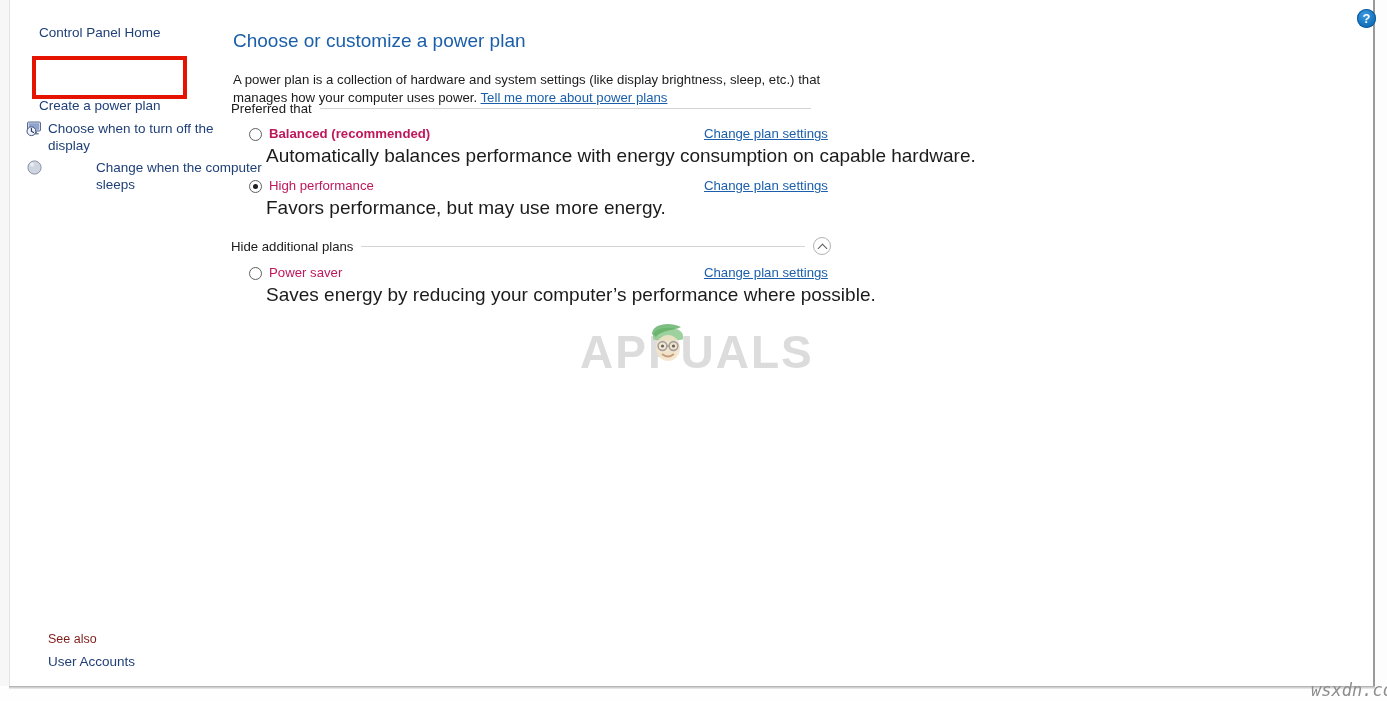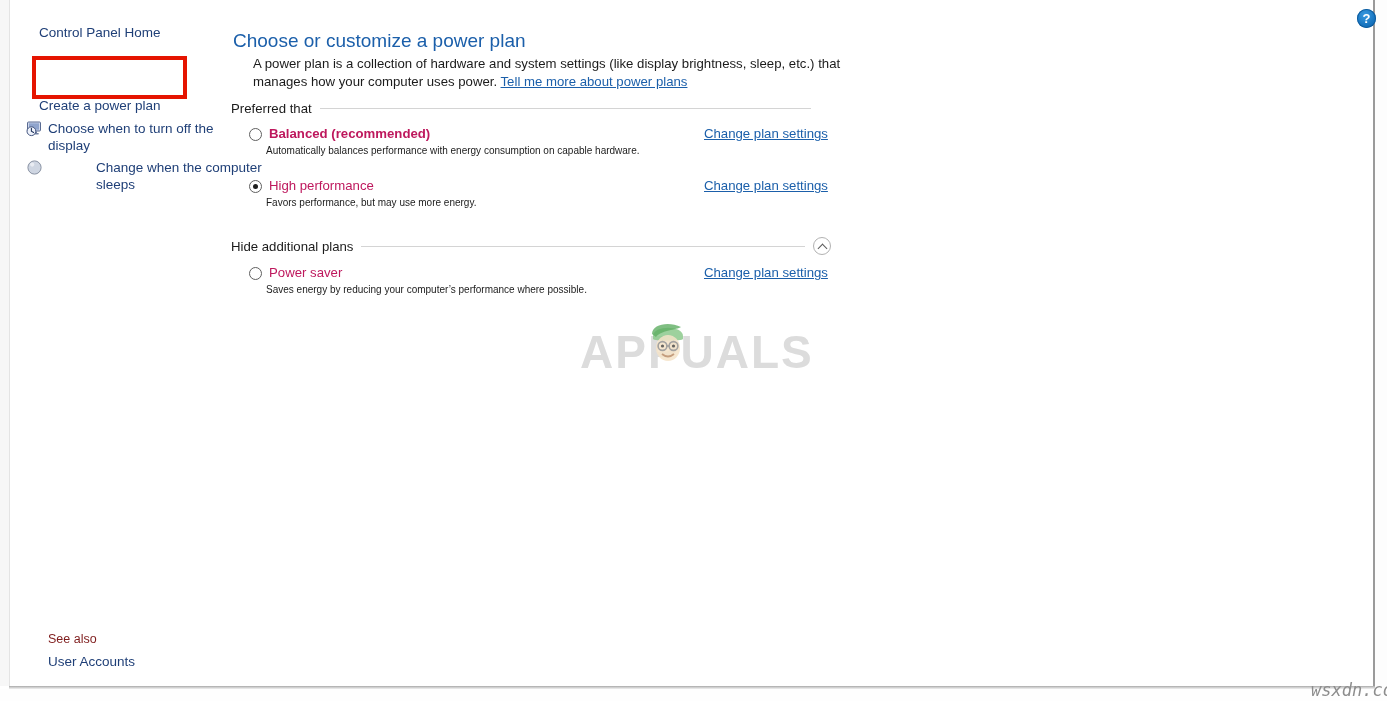--- a/index.html
+++ b/index.html
@@ -130,26 +130,25 @@
   }
   .page-title {
     position: absolute;
     left: 8px; top: 30px;
     font-size: 19px;
     color: #1b5faa;
     white-space: nowrap;
   }
   .page-desc {
     position: absolute;
-    left: 8px; top: 55px;
+    left: 8px; top: 71px;
     width: 590px;
     font-size: 13.2px;
     line-height: 18px;
     color: #1b1b1b;
-    margin-left: 20px;
   }
   .inline-link {
     color: #1b5faa;
     text-decoration: underline;
     cursor: pointer;
   }
 
   
   .group-head {
     position: absolute;
@@ -227,21 +226,21 @@
     font-size: 13.2px;
     color: #be185d;
     white-space: nowrap;
     cursor: pointer;
   }
   .plan-name.bold { font-weight: bold; }
   .plan-desc {
     position: absolute;
     left: 17px;
     top: 19px;
-    font-size: 10px;
+    font-size: 19px;
     color: #1b1b1b;
     white-space: nowrap;
   }
   .change-link {
     position: absolute;
     left: 455px; top: 0;
     font-size: 13.2px;
     color: #1b5faa;
     cursor: pointer;
     white-space: nowrap;

